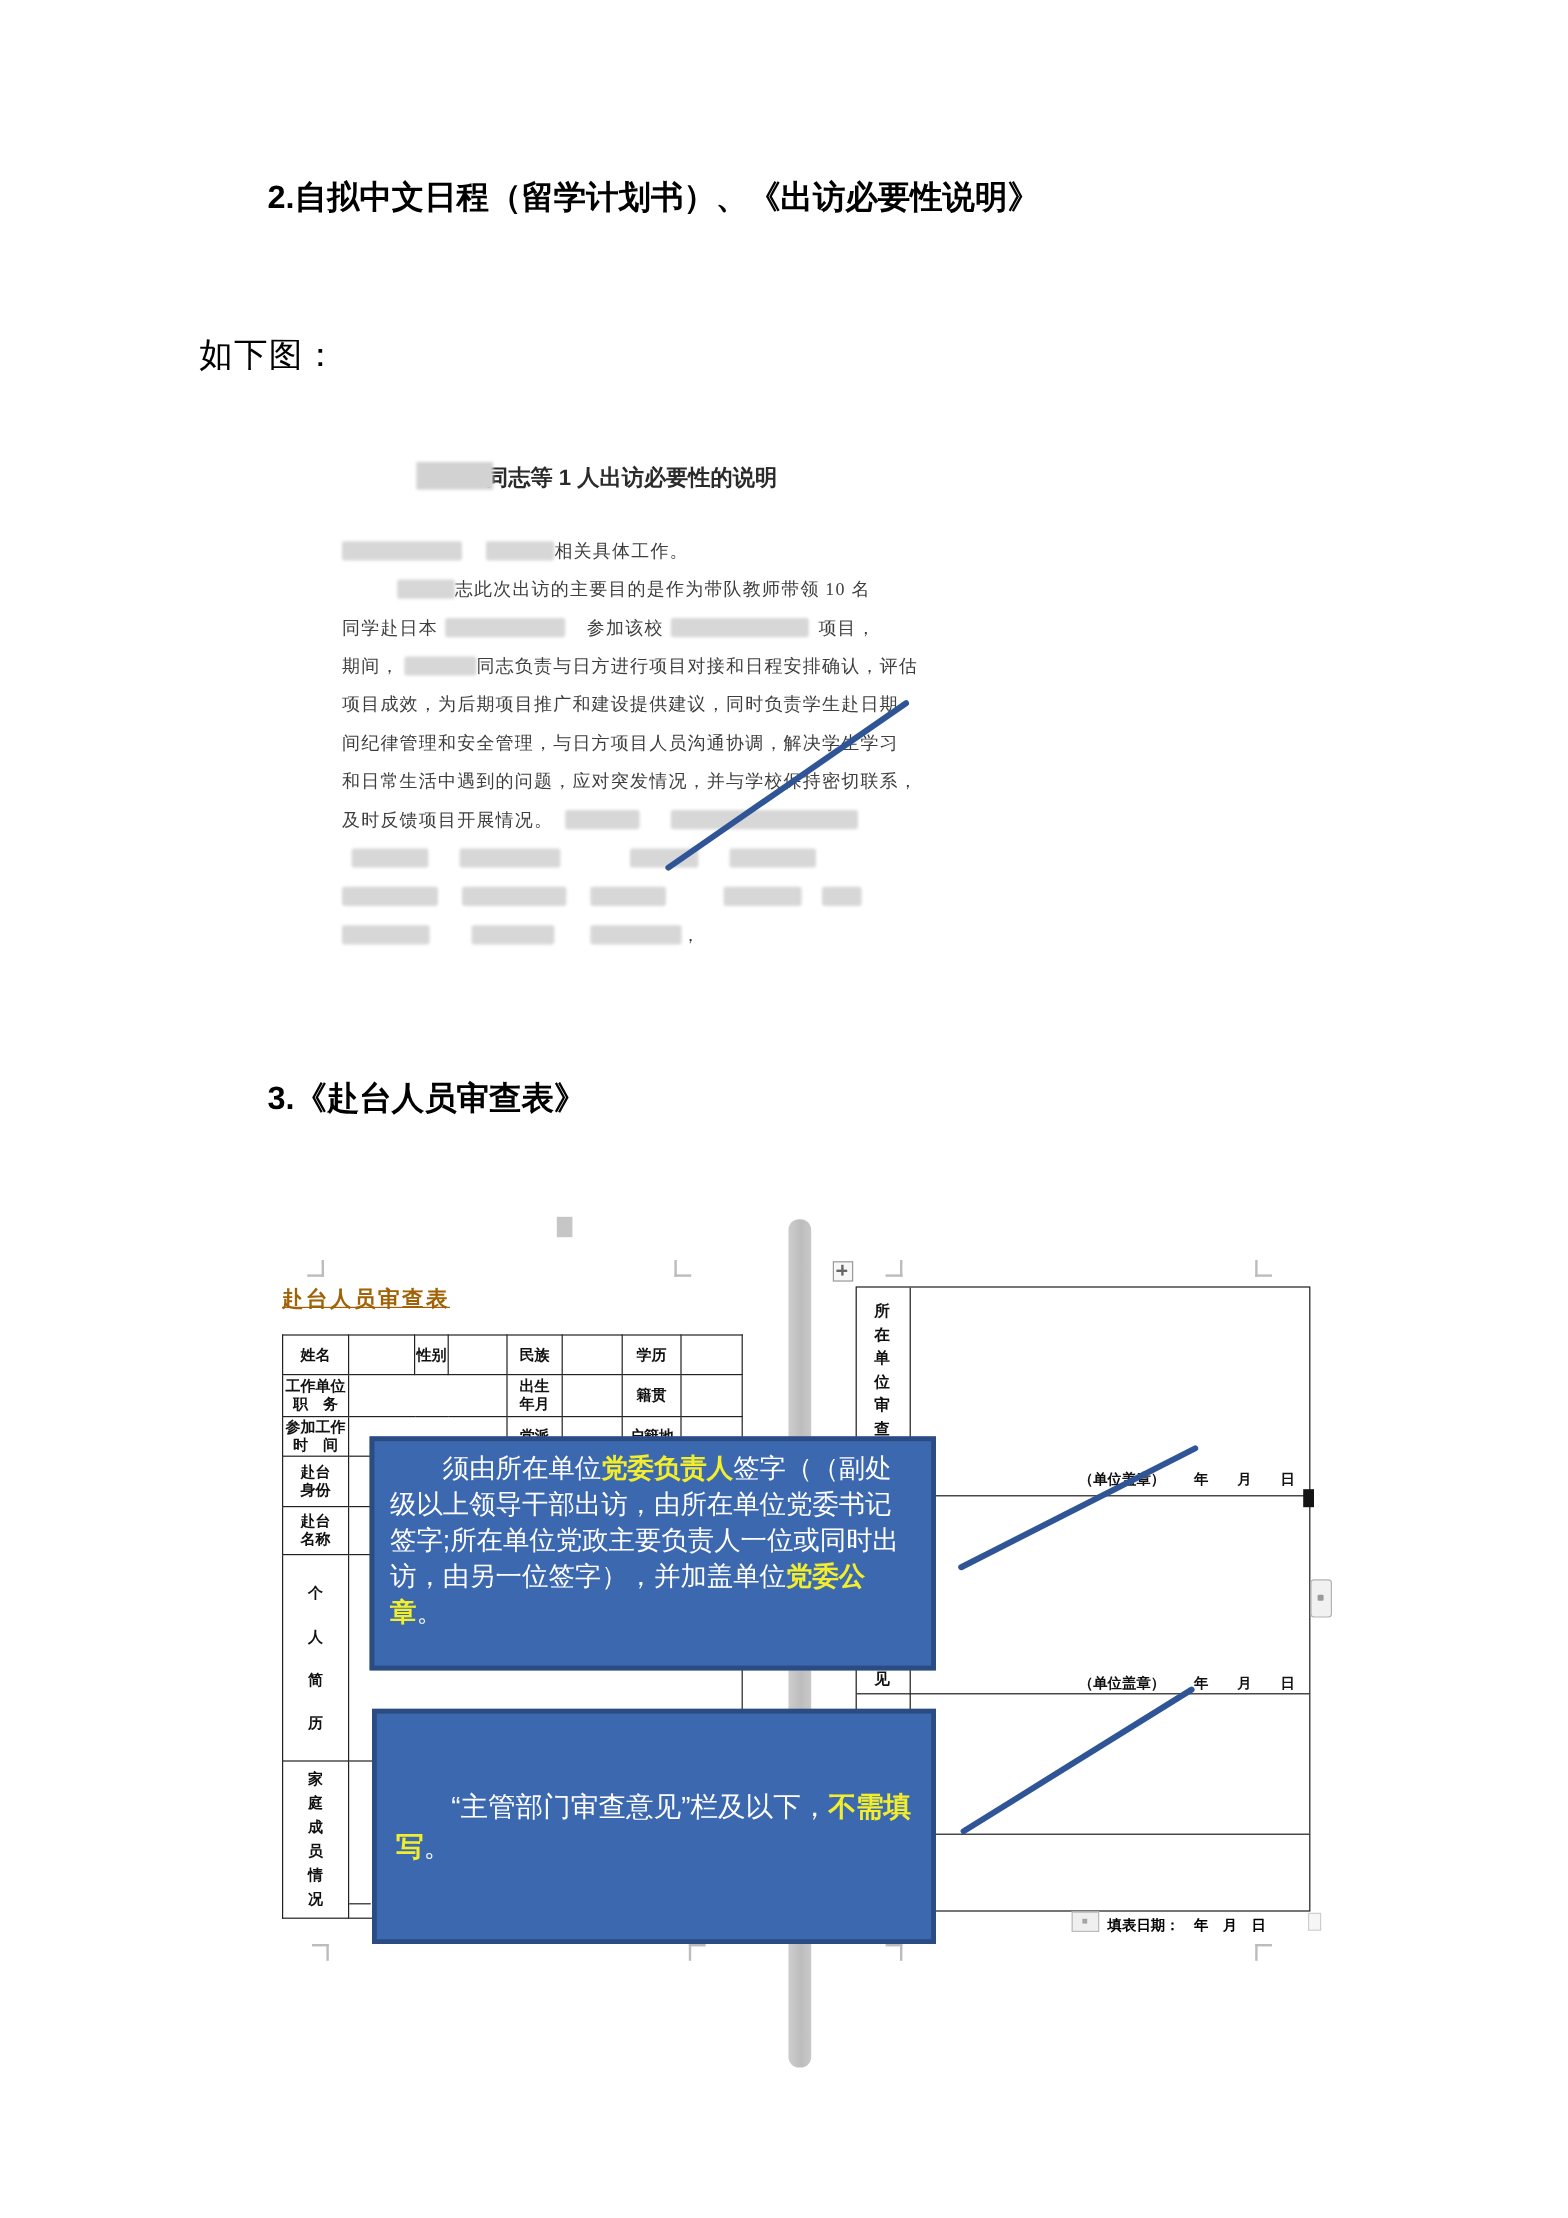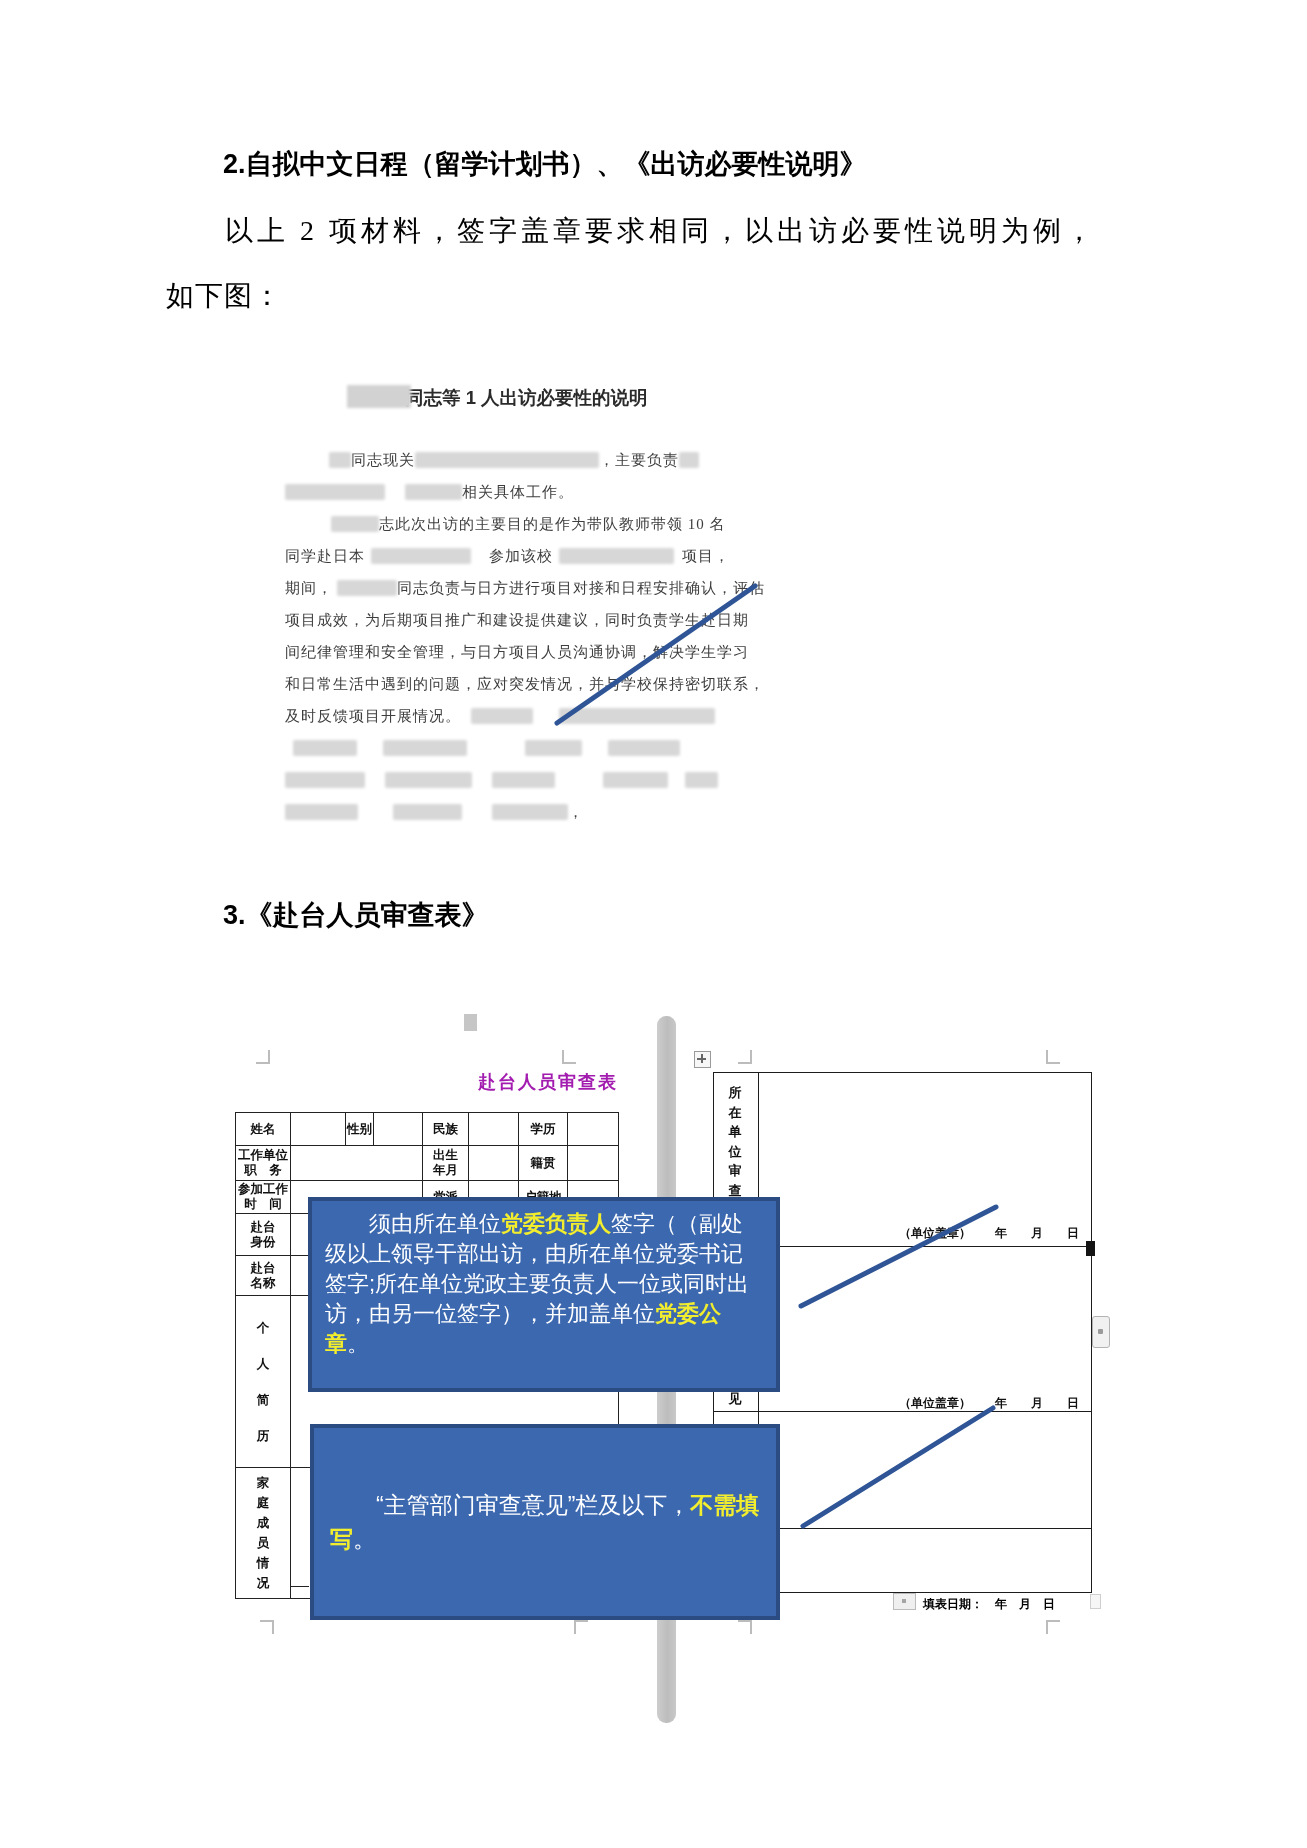--- a/index.html
+++ b/index.html
@@ -38,22 +38,22 @@
       font-size:23px;line-height:34px;text-indent:2em;box-sizing:border-box;}
 
   .arrow-svg{position:absolute;z-index:7;overflow:visible;}
   .arrow-svg line{stroke:#2f5597;stroke-width:5;stroke-linecap:round;}
 
   
   .divider{left:657px;top:1016px;width:19px;height:707px;z-index:0;border-radius:9px;
       background:linear-gradient(90deg,#cdcdcd,#bdbdbd 55%,#c8c8c8);}
   .gray-sq{left:464px;top:1014px;width:13px;height:17px;background:#c6c6c6;z-index:0;}
 
-  .form-title{left:235px;top:1070px;width:383px;text-align:right;
-      font-weight:bold;font-size:18px;letter-spacing:2px;color:#a21caf;z-index:1;}
+  .form-title{left:235px;top:1070px;width:383px;text-align:left;
+      font-weight:bold;font-size:18px;letter-spacing:2px;color:#a16207;z-index:1;text-decoration:underline;}
 
   table.ftable{position:absolute;left:235px;top:1112px;border-collapse:collapse;
       table-layout:fixed;z-index:1;}
   table.ftable td{border:1.4px solid #222;padding:0;text-align:center;vertical-align:middle;
       font-size:12.5px;font-weight:bold;color:#111;line-height:15px;}
   .vtext{width:15px;margin:0 auto;word-break:break-all;text-align:center;}
 
   
   .rtable{left:713px;top:1072px;width:379px;height:521px;border:1.5px solid #1c1c1c;
       box-sizing:border-box;z-index:1;font-weight:bold;color:#111;}
@@ -90,30 +90,28 @@
   .fam-inner{position:relative;width:100%;height:100%;}
   .fam-v{position:absolute;left:18px;top:0;bottom:0;border-left:1.3px solid #222;}
   .fam-h{position:absolute;left:0;top:53px;width:18px;border-top:1.3px solid #222;}
 </style>
 </head>
 <body>
 
 <div class="page">
 
   <div class="abs h-main" style="left:223px;top:146px;">2.自拟中文日程（留学计划书）、《出访必要性说明》</div>
-  <div class="abs p-main" style="left:225px;top:212px;letter-spacing:4px;">以上 2 项材料，签字盖章要求相同，以出访必要性说明为例，</div>
   <div class="abs p-main" style="left:166px;top:277px;letter-spacing:1px;">如下图：</div>
 
   <div class="abs doc1">
     <div class="doc1-title">
       <span class="tred"></span>
       <span class="ttext">同志等 1 人出访必要性的说明</span>
     </div>
     <div class="doc1-body">
-        <div class="dline"><span class="dgap" style="width: 44px;"></span><span class="dred" style="width: 22px;"></span><span class="dtxt">同志现关</span><span class="dred" style="width: 184px;"></span><span class="dtxt">，主要负责</span><span class="dred" style="width: 20px;"></span></div>
         <div class="dline"><span class="dred" style="width: 100px;"></span><span class="dgap" style="width: 20px;"></span><span class="dred" style="width: 57px;"></span><span class="dtxt">相关具体工作。</span></div>
         <div class="dline"><span class="dgap" style="width: 46px;"></span><span class="dred" style="width: 48px;"></span><span class="dtxt">志此次出访的主要目的是作为带队教师带领 10 名</span></div>
         <div class="dline"><span class="dtxt">同学赴日本</span><span class="dgap" style="width: 6px;"></span><span class="dred" style="width: 100px;"></span><span class="dgap" style="width: 18px;"></span><span class="dtxt">参加该校</span><span class="dgap" style="width: 6px;"></span><span class="dred" style="width: 115px;"></span><span class="dgap" style="width: 8px;"></span><span class="dtxt">项目，</span></div>
         <div class="dline"><span class="dtxt">期间，</span><span class="dgap" style="width: 4px;"></span><span class="dred" style="width: 60px;"></span><span class="dtxt">同志负责与日方进行项目对接和日程安排确认，评估</span></div>
         <div class="dline"><span class="dtxt">项目成效，为后期项目推广和建设提供建议，同时负责学生赴日期</span></div>
         <div class="dline"><span class="dtxt">间纪律管理和安全管理，与日方项目人员沟通协调，解决学生学习</span></div>
         <div class="dline"><span class="dtxt">和日常生活中遇到的问题，应对突发情况，并与学校保持密切联系，</span></div>
         <div class="dline"><span class="dtxt">及时反馈项目开展情况。</span><span class="dgap" style="width: 10px;"></span><span class="dred" style="width: 62px;"></span><span class="dgap" style="width: 26px;"></span><span class="dred" style="width: 156px;"></span></div>
         <div class="dline"><span class="dgap" style="width: 8px;"></span><span class="dred" style="width: 64px;"></span><span class="dgap" style="width: 26px;"></span><span class="dred" style="width: 84px;"></span><span class="dgap" style="width: 58px;"></span><span class="dred" style="width: 57px;"></span><span class="dgap" style="width: 26px;"></span><span class="dred" style="width: 72px;"></span></div>
         <div class="dline"><span class="dred" style="width: 80px;"></span><span class="dgap" style="width: 20px;"></span><span class="dred" style="width: 87px;"></span><span class="dgap" style="width: 20px;"></span><span class="dred" style="width: 63px;"></span><span class="dgap" style="width: 48px;"></span><span class="dred" style="width: 65px;"></span><span class="dgap" style="width: 17px;"></span><span class="dred" style="width: 33px;"></span></div>

